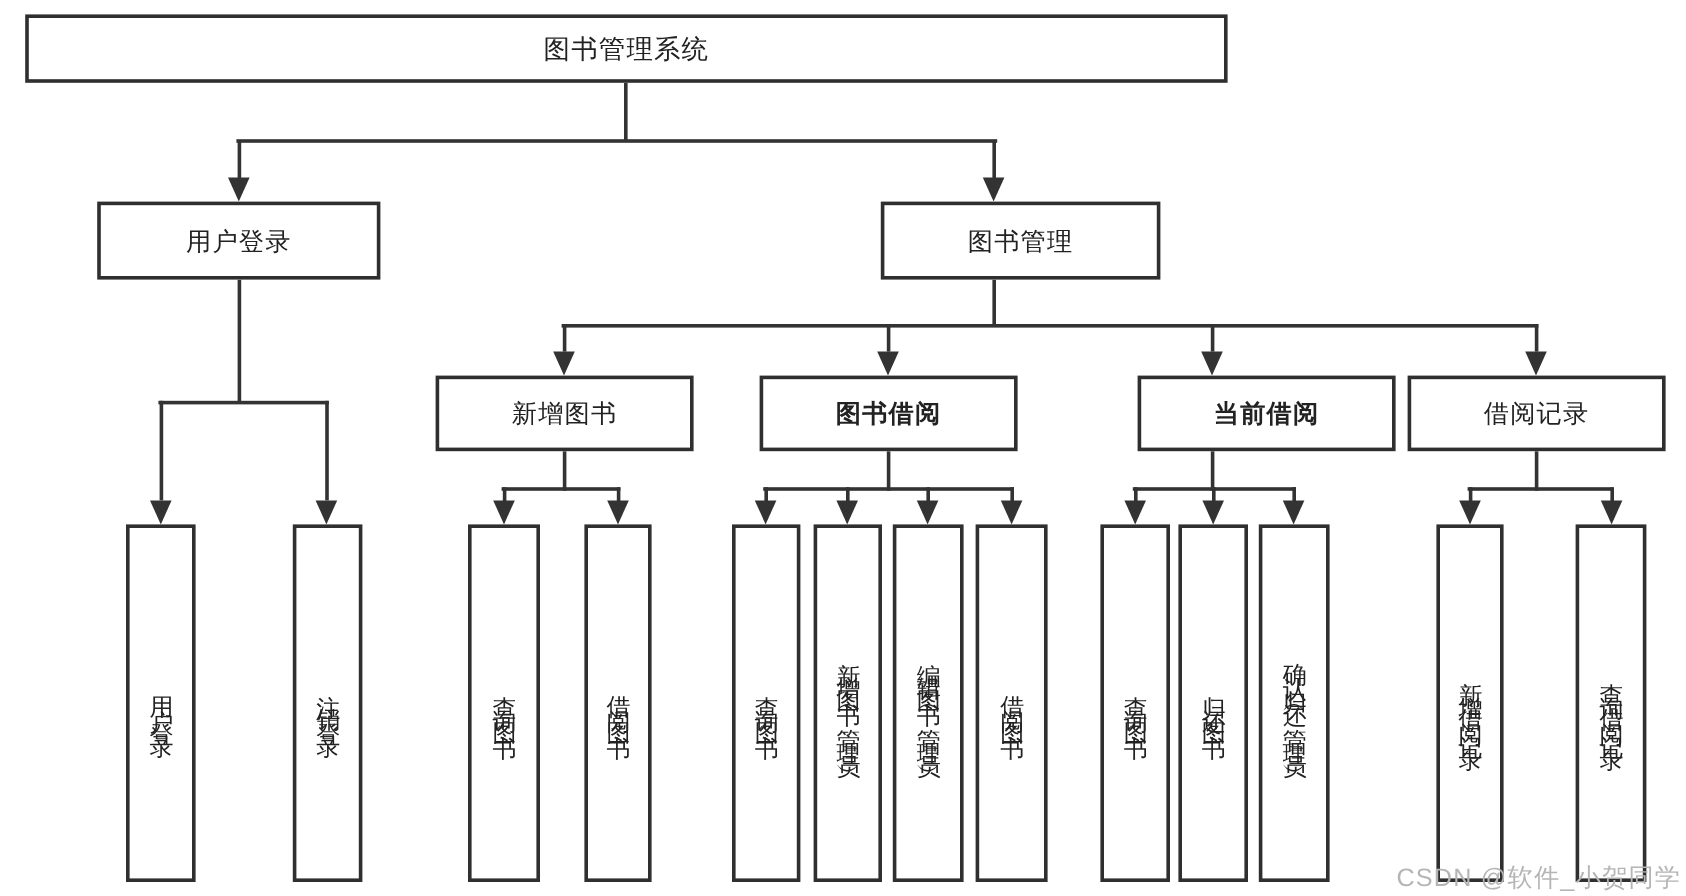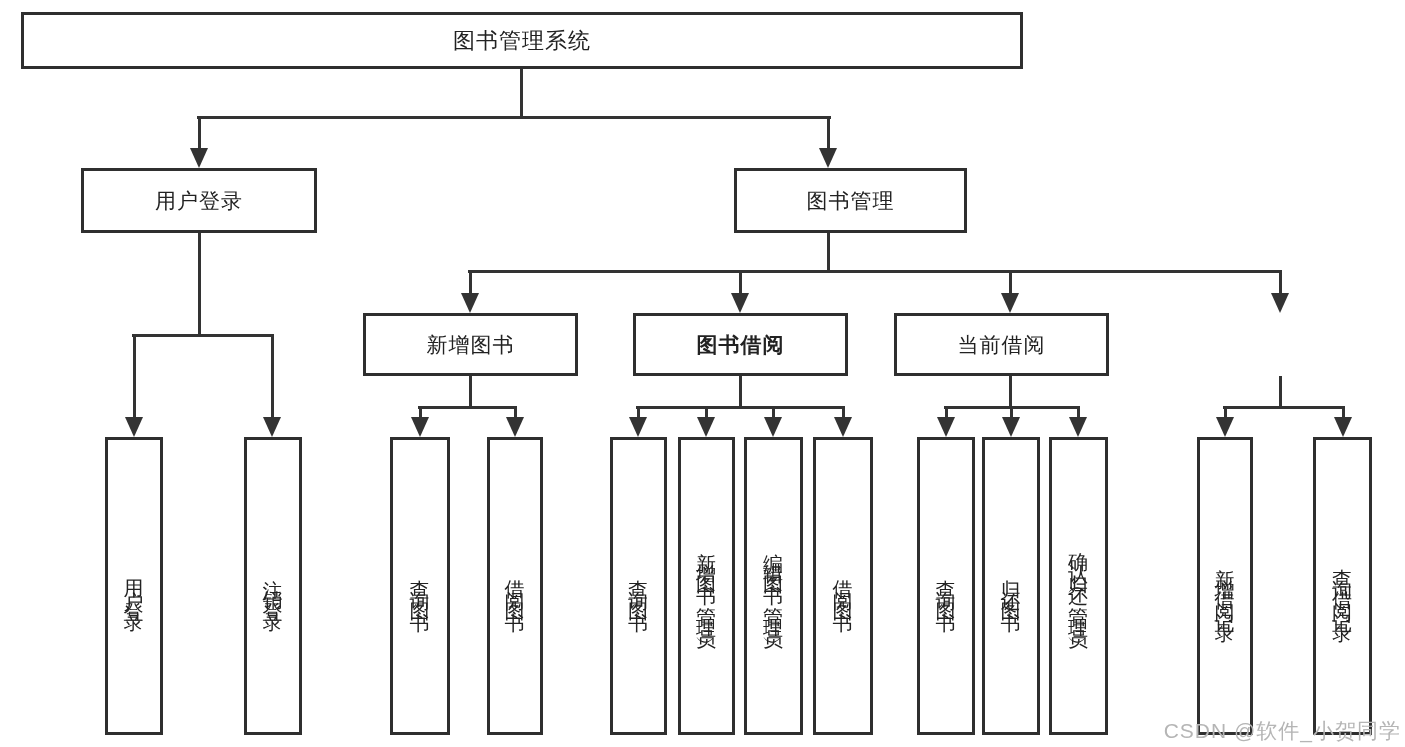--- a/index.html
+++ b/index.html
@@ -139,21 +139,22 @@
   <div class="vline" style="left:1342px; top:406px; height:13px;"></div>
   <div class="arrow" style="left:1334px; top:417px;"></div>
 
   <div class="box root" style="left:21px; top:12px; width:1002px; height:57px;">图书管理系统</div>
 
   <div class="box" style="left:81px; top:168px; width:236px; height:65px;">用户登录</div>
   <div class="box" style="left:712px; top:168px; width:233px; height:65px;margin-left:22px;">图书管理</div>
 
   <div class="box" style="left:363px; top:313px; width:215px; height:63px;">新增图书</div>
   <div class="box" style="left:633px; top:313px; width:215px; height:63px;font-weight:bold;">图书借阅</div>
-  <div class="box" style="left:894px; top:313px; width:215px; height:63px;">当前借阅</div>
+  <div class="box" style="left:948px; top:313px; width:215px; height:63px;font-weight:bold;">当前借阅</div>
+  <div class="box" style="left:1173px; top:313px; width:215px; height:63px;">借阅记录</div>
 
   <div class="leaf" style="left:105px;  width:58px;">用户登录</div>
   <div class="leaf" style="left:244px;  width:58px;">注销登录</div>
   <div class="leaf" style="left:390px;  width:60px;">查询图书</div>
   <div class="leaf" style="left:487px;  width:56px;">借阅图书</div>
   <div class="leaf" style="left:610px;  width:57px;">查询图书</div>
   <div class="leaf" style="left:678px;  width:57px;">新增图书（管理员）</div>
   <div class="leaf" style="left:744px;  width:59px;">编辑图书（管理员）</div>
   <div class="leaf" style="left:813px;  width:60px;">借阅图书</div>
   <div class="leaf" style="left:917px;  width:58px;">查询图书</div>

